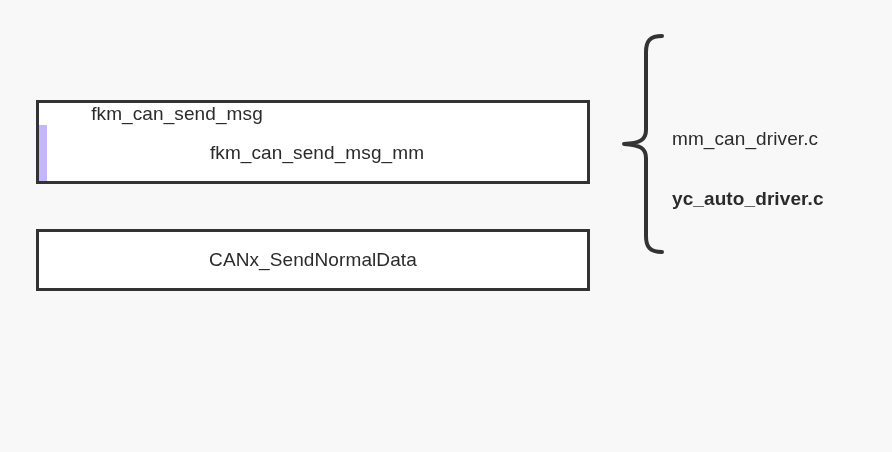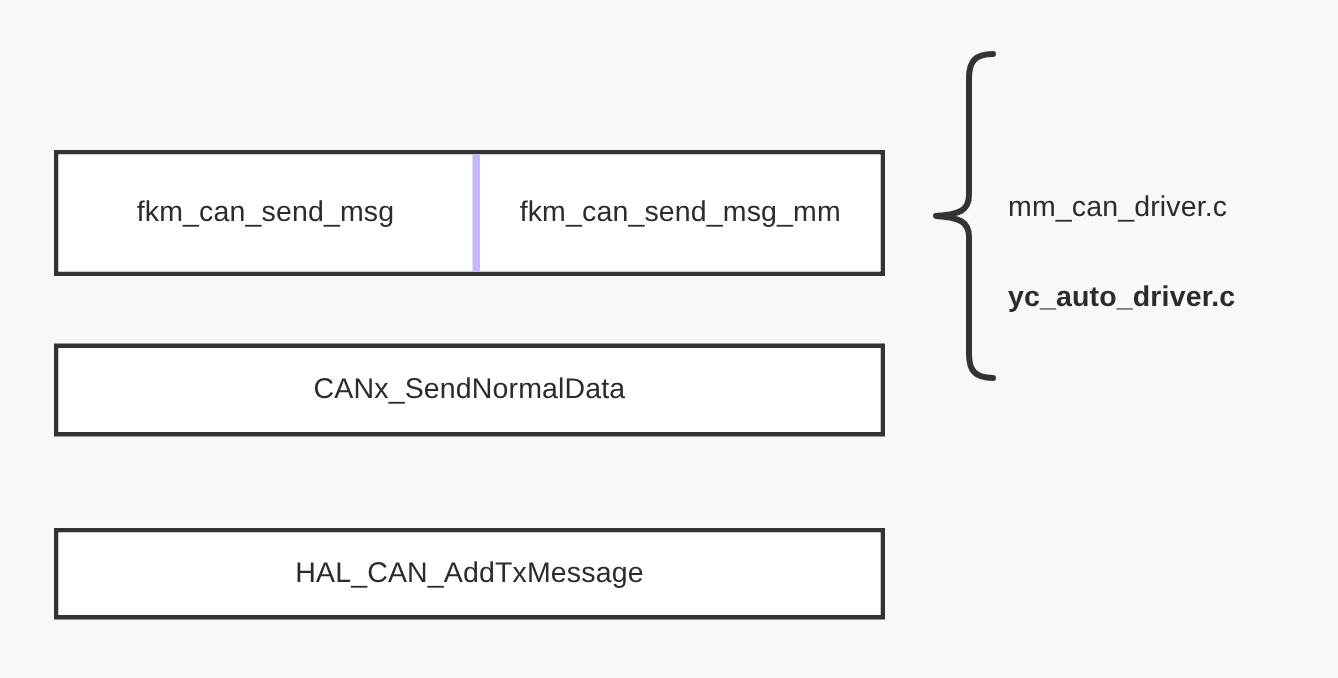--- a/index.html
+++ b/index.html
@@ -21,38 +21,38 @@
     background: #f8f8f8;
   }
 
   
   .box {
     position: absolute;
     box-sizing: border-box;
     background: #ffffff;
     border: 3px solid #333333;
     display: flex;
-    flex-direction: row;
+    flex-direction: column;
     align-items: stretch;
   }
 
   .cell {
     box-sizing: border-box;
     display: flex;
     align-items: center;
     justify-content: center;
     color: #2b2b2b;
     font-size: 19px;
     letter-spacing: 0.1px;
     white-space: nowrap;
     background: #ffffff;
   }
 
   .cell.divider-left {
-    border-left: 5px solid #c4b5fd;
+    border-left: 8px solid #c4b5fd;
   }
 
   
   #box-top {
     left: 36px;
     top: 100px;
     width: 554px;
     height: 84px;
   }
   #box-top .cell-a { width: 276px; }
@@ -107,23 +107,20 @@
 
   <div class="box" id="box-top">
     <div class="cell cell-a">fkm_can_send_msg</div>
     <div class="cell cell-b divider-left">fkm_can_send_msg_mm</div>
   </div>
 
   <div class="box" id="box-middle">
     <div class="cell cell-a">CANx_SendNormalData</div>
   </div>
 
-  <div class="box" id="box-bottom">
-    <div class="cell cell-a">HAL_CAN_AddTxMessage</div>
-  </div>
 
   <div id="brace-wrap">
     <svg viewBox="0 0 56 232" xmlns="http://www.w3.org/2000/svg">
       <path d="M 46 8
                C 34 8, 30 13, 30 24
                L 30 102
                C 30 112, 24 115, 8 116
                C 24 117, 30 120, 30 130
                L 30 208
                C 30 219, 34 224, 46 224" fill="none" stroke="#333333" stroke-width="4" stroke-linecap="round" stroke-linejoin="round"></path>

